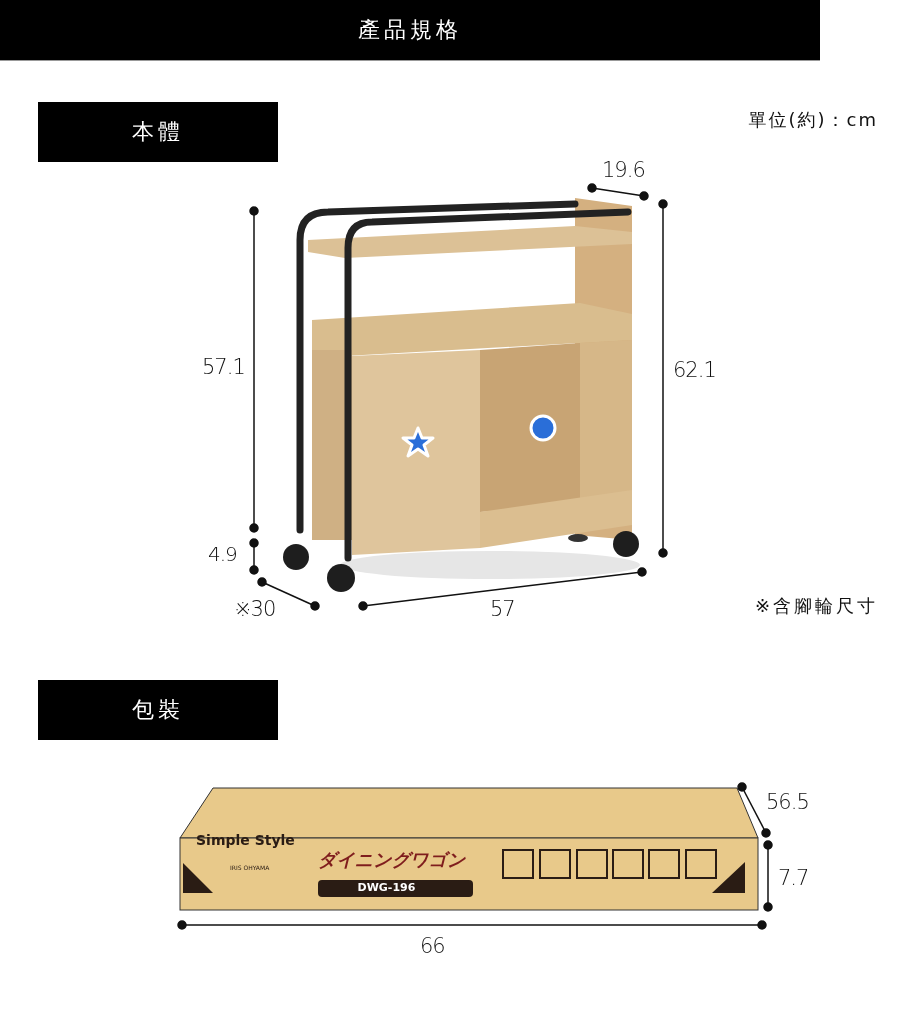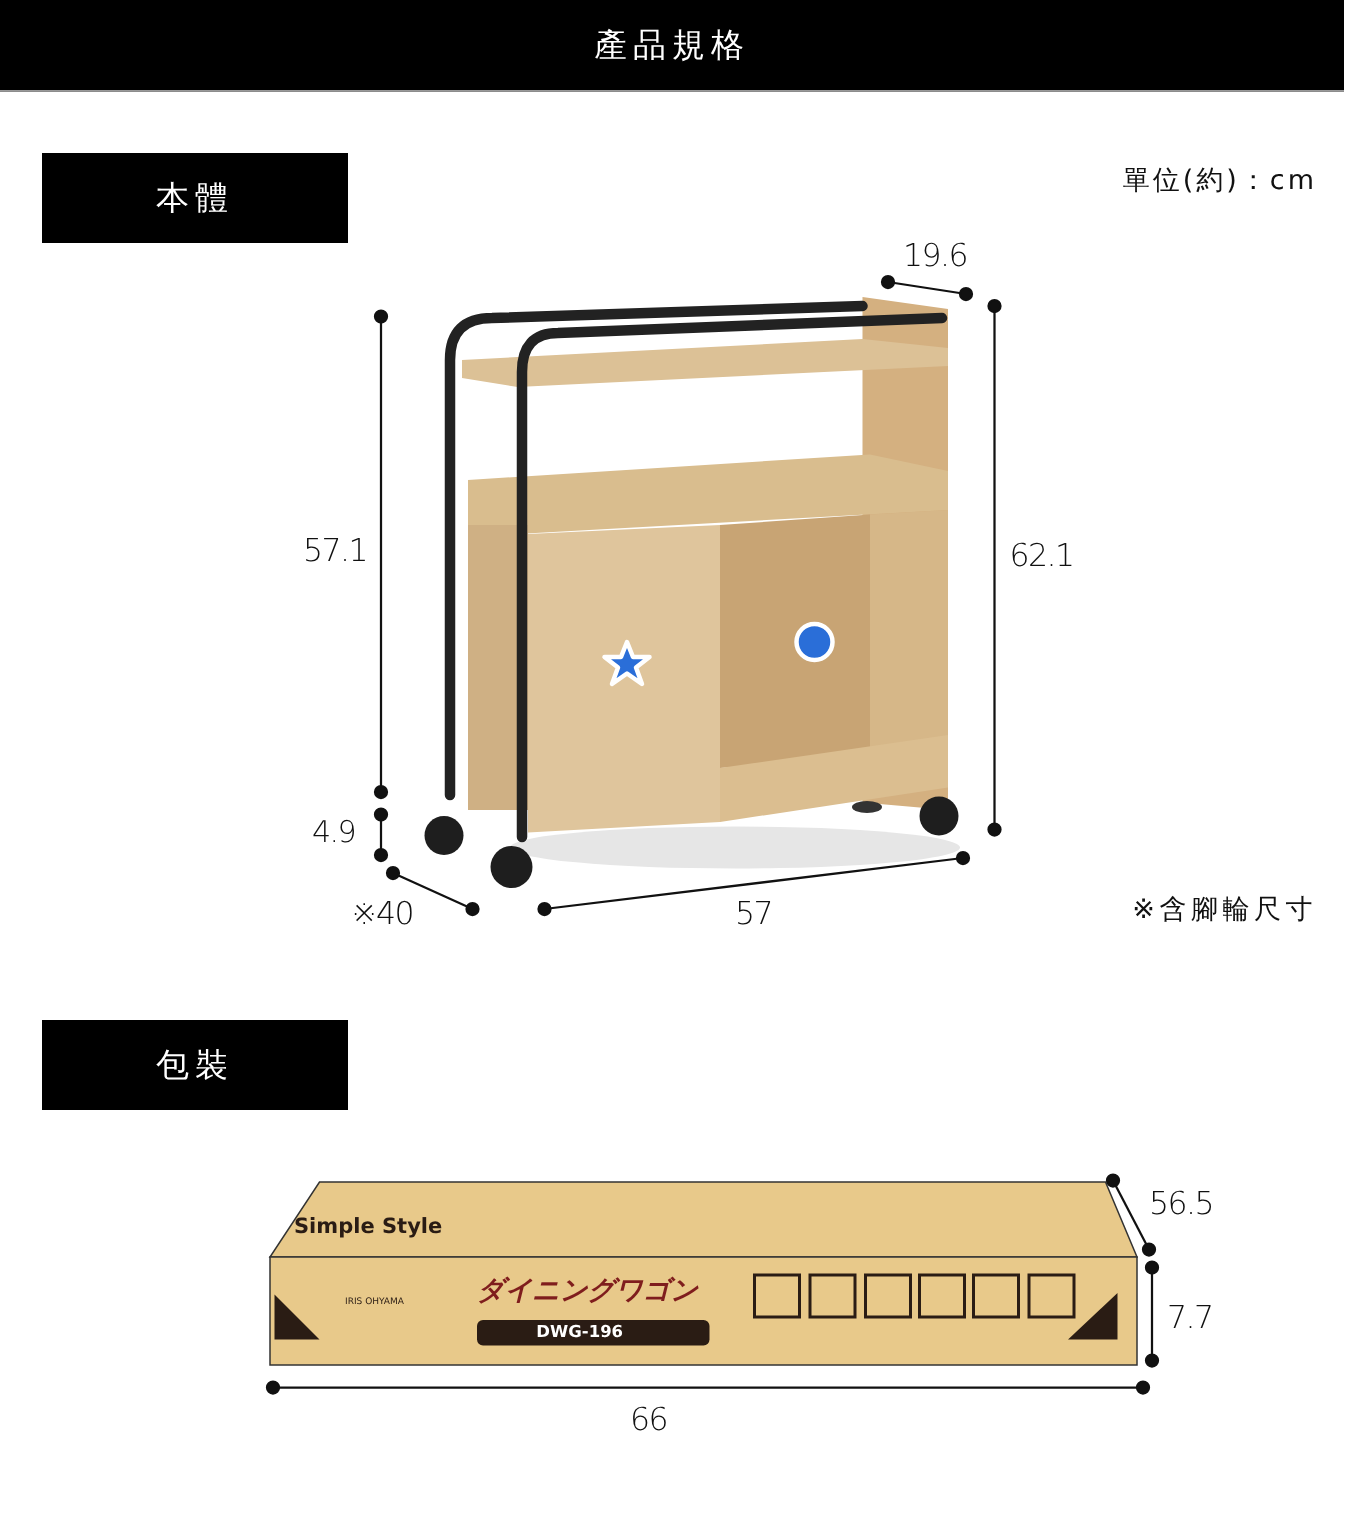--- a/index.html
+++ b/index.html
@@ -1,18 +1,18 @@
 <!DOCTYPE html>
 <html><head>
 <meta charset="utf-8">
 <style>
   html, body { margin:0; padding:0; background:#fff; }
   body { width:900px; height:1010px; position:relative; overflow:hidden; font-family:"DejaVu Sans", sans-serif; color:#111; }
-  .hdr { position:absolute; left:0; top:0; width:896px; height:60px; background:#000; border-bottom:1px solid #999; display:flex; align-items:center; justify-content:center; color:#fff; font-size:22px; letter-spacing:4px; }
-  .sec { position:absolute; left:28px; width:204px; height:60px; background:#000; color:#fff; display:flex; align-items:center; justify-content:center; font-size:22px; letter-spacing:4px; }
+  .hdr { position:absolute; left:0; top:0; width:820px; height:60px; background:#000; border-bottom:1px solid #999; display:flex; align-items:center; justify-content:center; color:#fff; font-size:22px; letter-spacing:4px; }
+  .sec { position:absolute; left:38px; width:240px; height:60px; background:#000; color:#fff; display:flex; align-items:center; justify-content:center; font-size:22px; letter-spacing:4px; }
   .unit { position:absolute; right:22px; top:108px; font-size:18px; letter-spacing:2px; }
   .note { position:absolute; right:22px; top:594px; font-size:18px; letter-spacing:3px; }
   .dim { position:absolute; font-family:"DejaVu Sans", sans-serif; font-size:21px; color:#111; font-weight:300; letter-spacing:-1px; }
   svg { position:absolute; left:0; top:0; }
 </style>
 </head>
 <body>
 
 <div class="hdr">
     <span>產品規格</span>
@@ -102,26 +102,26 @@
     <line x1="182" y1="925" x2="762" y2="925"></line>
       <circle cx="182" cy="925" r="4"></circle>
       <circle cx="762" cy="925" r="4"></circle>
   </g>
 </svg>
 
 <div class="dim" style="left:602px;top:158px;">19.6</div>
 <div class="dim" style="left:202px;top:355px;">57.1</div>
 <div class="dim" style="left:673px;top:358px;">62.1</div>
 <div class="dim" style="left:208px;top:542px;font-size:20px;">4.9</div>
-<div class="dim" style="left:234px;top:597px;">※40</div>
+<div class="dim" style="left:234px;top:597px;">※30</div>
 <div class="dim" style="left:490px;top:597px;">57</div>
 <div class="note">※含腳輪尺寸</div>
 
 <div class="sec" style="top:680px;">包裝</div>
 
-<div style="position:absolute;left:196px;top:810px;font-size:14px;font-weight:bold;color:#2a1c14;">Simple Style</div>
+<div style="position:absolute;left:196px;top:832px;font-size:14px;font-weight:bold;color:#2a1c14;">Simple Style</div>
 <div style="position:absolute;left:230px;top:864px;font-size:6px;color:#2a1c14;">IRIS OHYAMA</div>
 <div style="position:absolute;left:318px;top:848px;font-size:18px;font-weight:bold;font-style:italic;color:#7f1d1d;">ダイニングワゴン</div>
 <div style="position:absolute;left:318px;top:881px;width:137px;text-align:center;font-size:11px;font-weight:bold;color:#fff;">DWG-196</div>
 
 <div class="dim" style="left:766px;top:790px;">56.5</div>
 <div class="dim" style="left:778px;top:866px;">7.7</div>
 <div class="dim" style="left:420px;top:934px;">66</div>
 
 </body></html>

